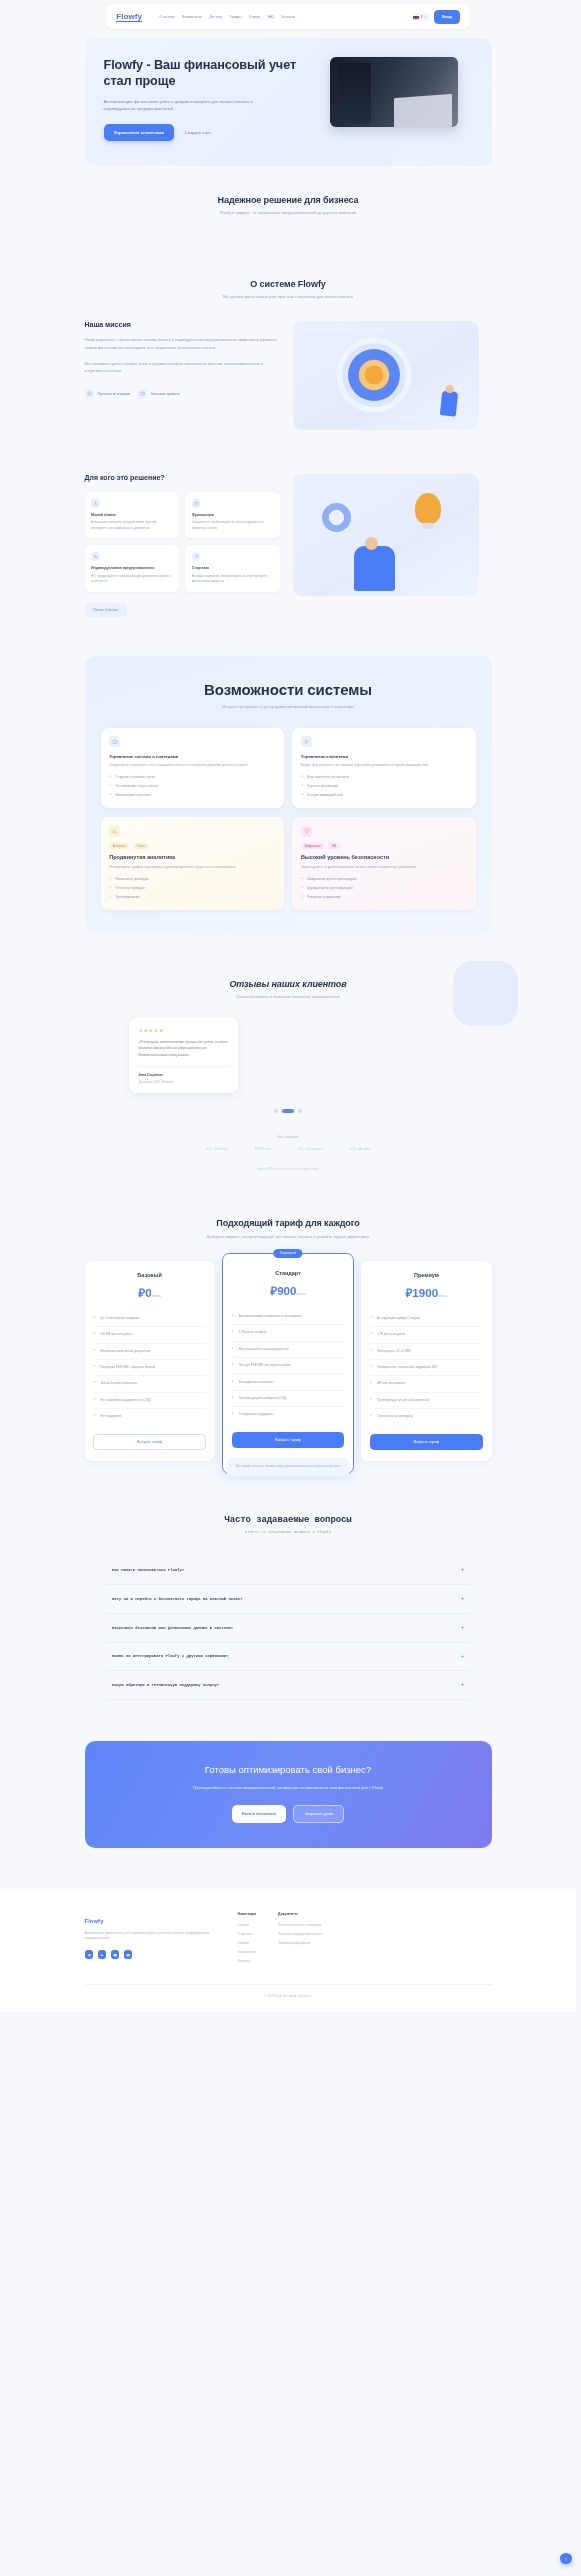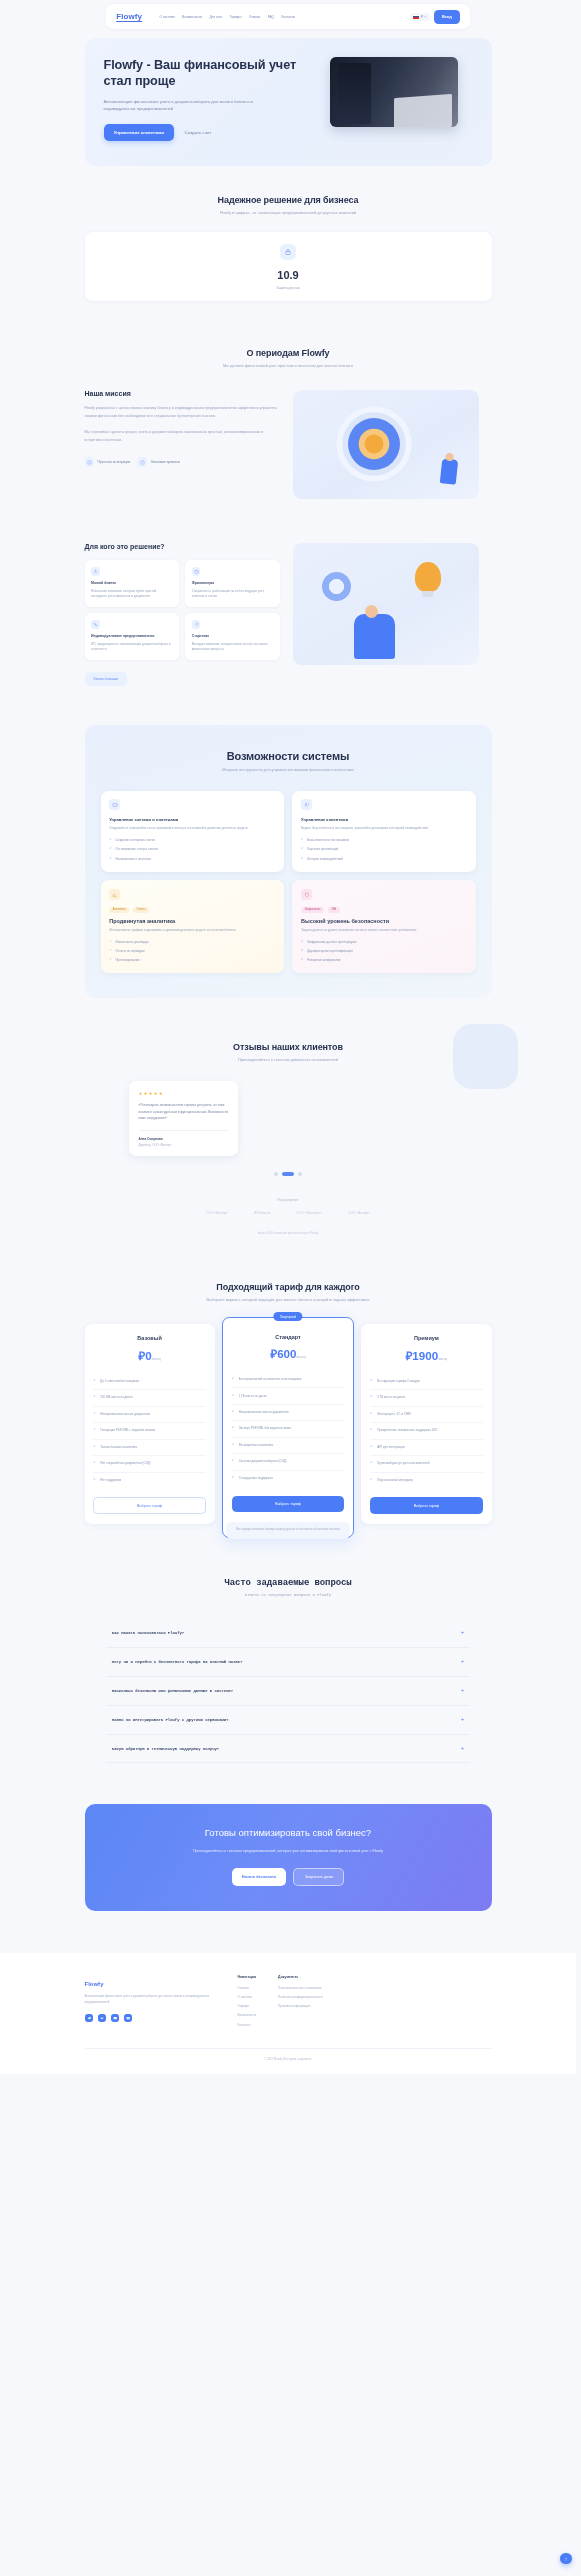--- a/index.html
+++ b/index.html
@@ -173,42 +173,42 @@
   .gear { position:absolute; left: 29px; top: 29px; width: 29px; height: 29px; border-radius: 50%;
     background: radial-gradient(circle, #eaf0fd 36%, #8fb0f7 38%); }
   .person2 { position:absolute; left: 61px; bottom: 5.8px; width: 41px; height: 45px; background:#4a7cf7; border-radius: 10.2px 10.2px 2.9px 2.9px; }
   .person2:before { content:""; position:absolute; top:-8.7px; left: 11.6px; width:13px;height:13px;border-radius:50%;background:#f2c39a; }
 
   
   .features {
     width: 407px; margin: 39px auto 0; border-radius: 10.2px; padding: 25px 16px 25px;
     background: linear-gradient(165deg,#e9f0fd 0%,#eaf2fb 45%,#f0f6fb 100%);
   }
-  .features .sec-title { font-size: 11px; }
+  .features .sec-title { font-size: 15px; }
   .feat-grid { display:grid; grid-template-columns: 1fr 1fr; gap: 8.7px; margin-top: 19px; }
   .feat-card { background:#fff; border-radius: 7.3px; padding: 8.7px 8.7px 10.2px; box-shadow: 0 1.5px 5.8px rgba(40,60,120,.05); }
   .feat-card.tinted-a { background: linear-gradient(160deg,#fffdf6,#fff8ec); }
   .feat-card.tinted-b { background: linear-gradient(160deg,#fdf7fb,#fbf3f8); }
   .feat-ic { width: 11px; height: 11px; border-radius: 3.6px; background:#eaf1fe; display:flex;align-items:center;justify-content:center; margin-bottom: 6.5px; }
   .feat-ic svg { width:5.8px;height:5.8px;stroke:#5b87f5;fill:none;stroke-width:1.6; }
   .feat-ic.amber { background:#fdf0d8; } .feat-ic.amber svg { stroke:#e0a23c; }
   .feat-ic.pink  { background:#fbe3ef; } .feat-ic.pink svg { stroke:#d museum; stroke:#d3689f; }
   .badge-row { display:flex; gap:3.6px; margin-bottom: 5.1px; }
   .mini-badge { font-size: 2.6px; padding: 1.5px 3.6px; border-radius: 3.6px; background:#fdf0d8; color:#c78f2d; }
   .mini-badge.pk { background:#fbe3ef; color:#c4588f; }
   .feat-card h4 { font-size: 4.1px; font-weight:700; color:#35425f; }
   .feat-card.big h4 { font-size: 5.5px; }
   .feat-card p.desc { font-size: 3px; line-height:1.8; color:#9aa5bf; margin-top: 4.4px; }
   .feat-list { margin-top: 6.5px; display:flex; flex-direction:column; gap: 4.4px; }
   .feat-list li { list-style:none; display:flex; gap:3.6px; align-items:flex-start; font-size: 3px; color:#8b97b4; line-height:1.6; }
   .tick { color:#5b87f5; font-size: 3.2px; line-height:1; }
   .tick.am { color:#e0a23c; } .tick.pk { color:#d3689f; }
 
   
-  .testi { padding: 44px 8px 0; position: relative; }
+  .testi { padding: 44px 8px 0; position: relative; font-style: italic; }
   .testi-blob { position:absolute; right: 58px; top: 26px; width: 65px; height: 65px; border-radius: 19px; background:#e6edfa; }
   .testi-card {
     width: 109px; margin-left: 121px; margin-top: 19px;
     background:#fff; border-radius: 7.3px; padding: 9.5px; box-shadow: 0 2.2px 8.7px rgba(40,60,120,.07);
     position: relative; z-index: 2;
   }
   .stars { color:#f5b63f; font-size: 4.4px; letter-spacing: 1.1px; }
   .testi-text { font-size: 3.2px; line-height: 2.0; color: #76839f; margin-top: 6.5px; }
   .testi-div { height:0.7px; background:#eef1f7; margin: 8px 0 6.5px; }
   .testi-name { font-size: 3.1px; font-weight: 700; color:#42506e; }
@@ -339,36 +339,26 @@
   </section>
 
   <section class="stats-section">
     <h2 class="sec-title">Надежное решение для бизнеса</h2>
     <p class="sec-sub">Flowfy в цифрах - от начинающих предпринимателей до крупных компаний</p>
     <div class="stats-grid">
 
 
 
 
-      <div class="stat-card">
-        <div class="stat-icon">
-          <svg viewBox="0 0 24 24">
-              <rect x="5.5" y="10.5" width="13" height="9" rx="2"></rect>
-              <path d="M8.5 10.5V8a3.5 3.5 0 0 1 7 0v2.5"></path>
-            </svg>
-        </div>
-        <div class="stat-value">10.9</div>
-        <div class="stat-label">Защита данных</div>
-      </div>
 
     </div>
   </section>
 
   <section class="about">
-    <h2 class="sec-title">О периодам Flowfy</h2>
+    <h2 class="sec-title">О системе Flowfy</h2>
     <p class="sec-sub">Мы делаем финансовый учет простым и понятным для малого бизнеса</p>
     <div class="about-body">
       <div class="about-left">
         <h3>Наша миссия</h3>
         <p>Flowfy разработан с целью помочь малому бизнесу и индивидуальным предпринимателям эффективно управлять своими финансами без необходимости в специальных бухгалтерских знаниях.</p>
         <p>Мы стремимся сделать процесс учета и документооборота максимально простым, автоматизированным и интуитивно понятным.</p>
         <div class="chips">
           <div class="chip">
             <span class="chip-ic">
               <svg viewBox="0 0 24 24">
@@ -642,21 +632,21 @@
               <span>Нет поддержки</span>
             </li>
         </ul>
         <button class="plan-btn">Выбрать тариф</button>
       </div>
 
       <div class="price-card featured">
         <span class="pop-badge">Популярный</span>
         <div class="plan-name">Стандарт</div>
         <div class="plan-price">
-          <b>₽600</b><span>/месяц</span>
+          <b>₽900</b><span>/месяц</span>
         </div>
         <ul class="plan-feats">
           <li>
               <span class="tick">✓</span>
               <span>Без ограничений на клиентов и поставщиков</span>
             </li>
           <li>
               <span class="tick">✓</span>
               <span>1 ГБ места на диске</span>
             </li>

